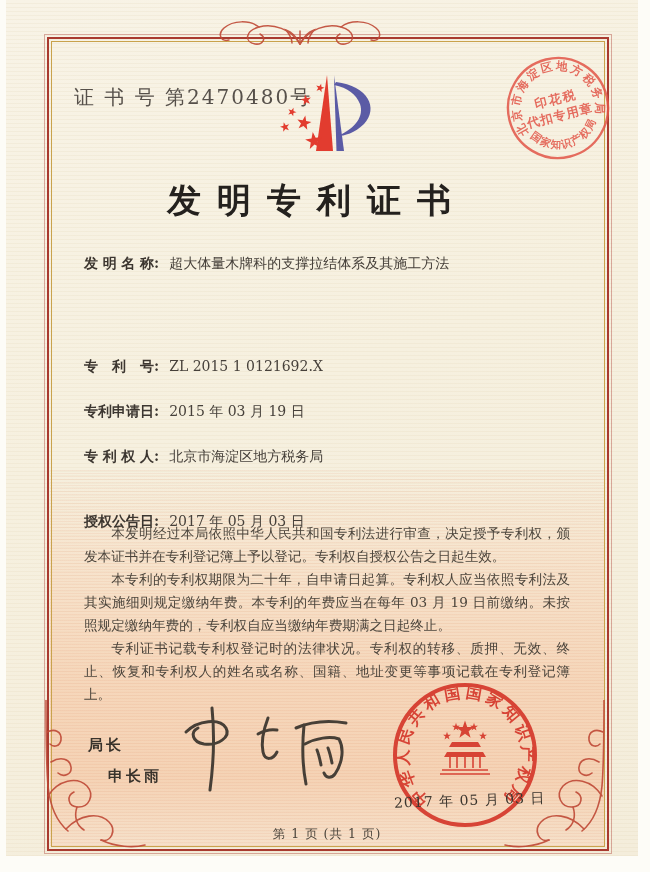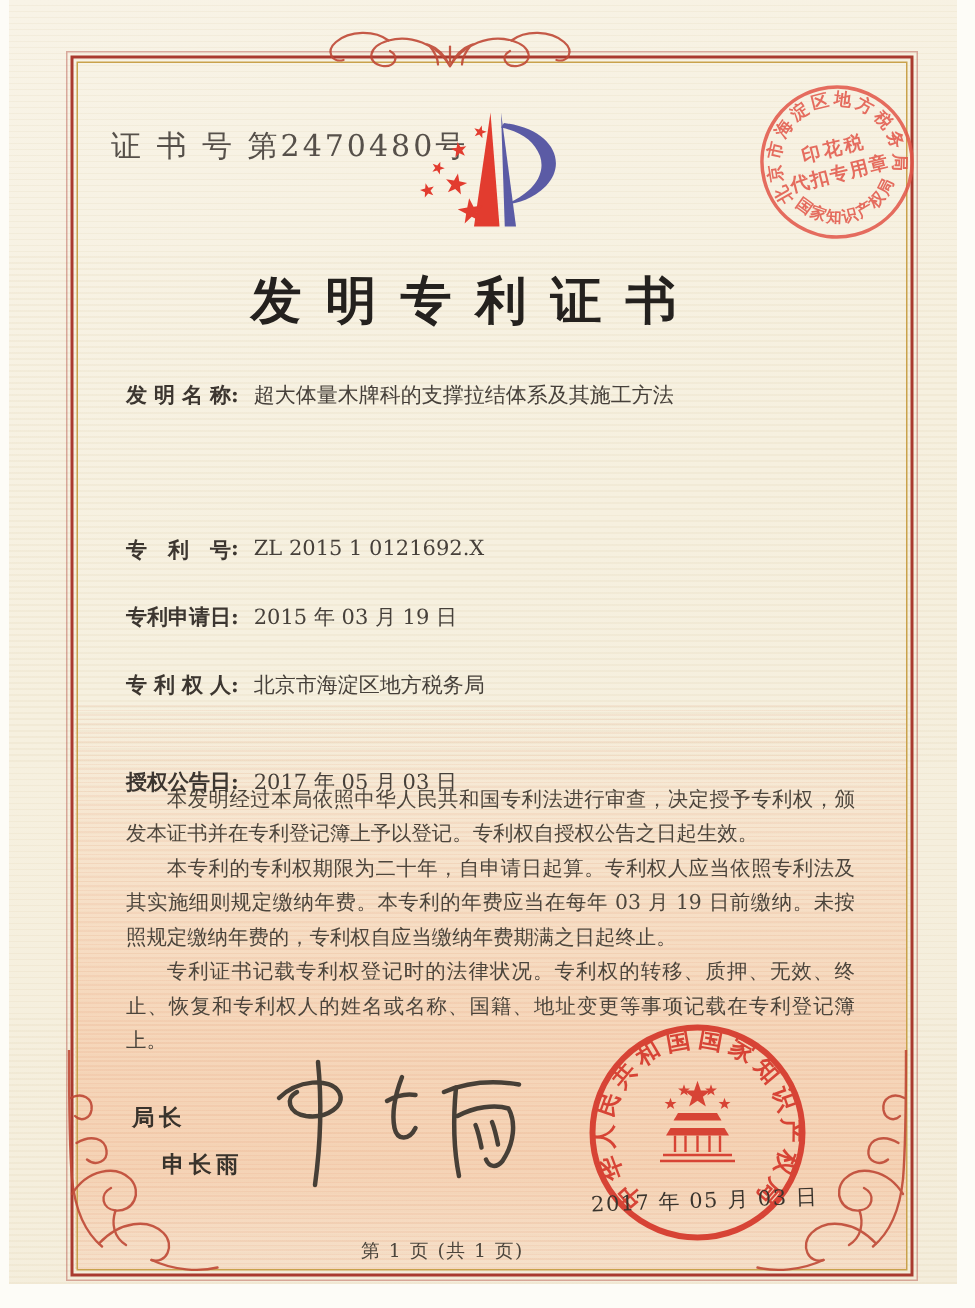--- a/index.html
+++ b/index.html
@@ -28,21 +28,21 @@
   .fcolon{font-weight:bold;margin-right:10px;color:#3c3630;}
   .fvalue{color:#46403a;}
   .bodytext{left:84px;top:522px;width:486px;font-size:13.6px;line-height:23px;color:#4c453c;
             text-align:justify;}
   .bodytext p{margin:0;text-indent:2em;}
   .director-title{left:88px;top:736px;font-size:15px;font-weight:bold;letter-spacing:3px;color:#39332c;}
   .director-name{left:88px;top:767px;font-size:15px;font-weight:bold;letter-spacing:3px;color:#39332c;margin-left:20px;}
   .seal-date{left:394px;top:792px;font-size:14px;color:#3a342d;z-index:6;letter-spacing:1px;
              transform:rotate(-2deg);}
   .footer{left:47px;top:826px;width:496px;text-align:center;font-size:12.5px;color:#4c453c;
-          letter-spacing:1px;}
+          letter-spacing:1px;padding-left:32px;}
   .ornament{z-index:2;}
   svg{display:block;}
 </style>
 </head>
 <body>
 
 <div class="page">
   <div class="paper"></div>
   <div class="tint"></div>
   <div class="frame"></div>

